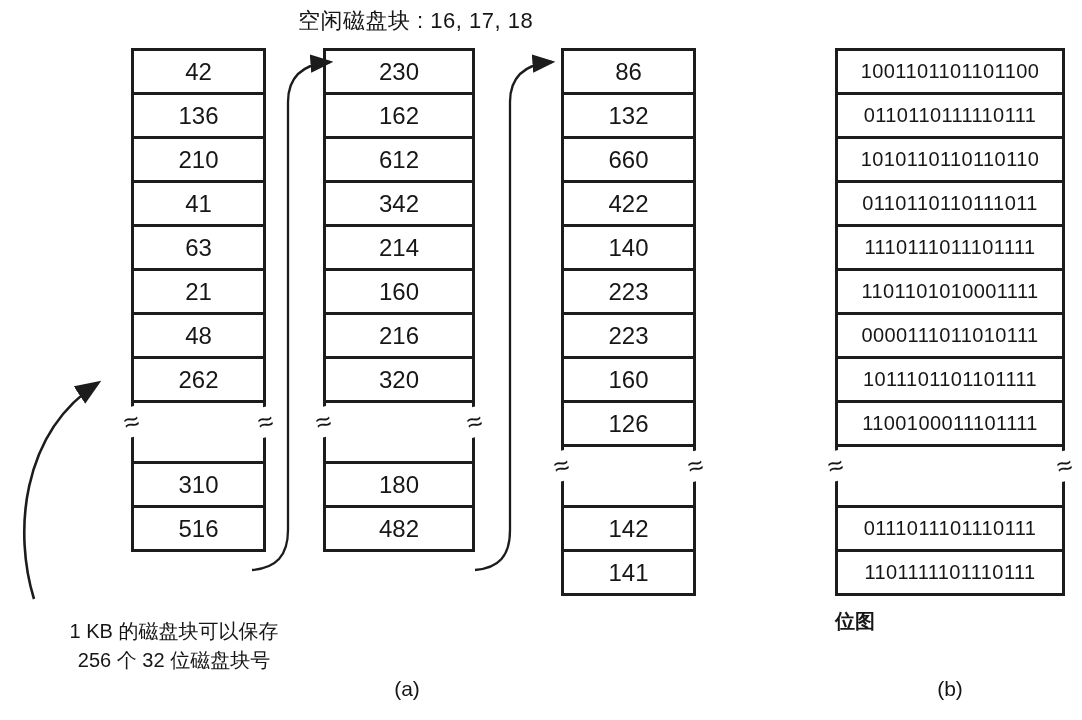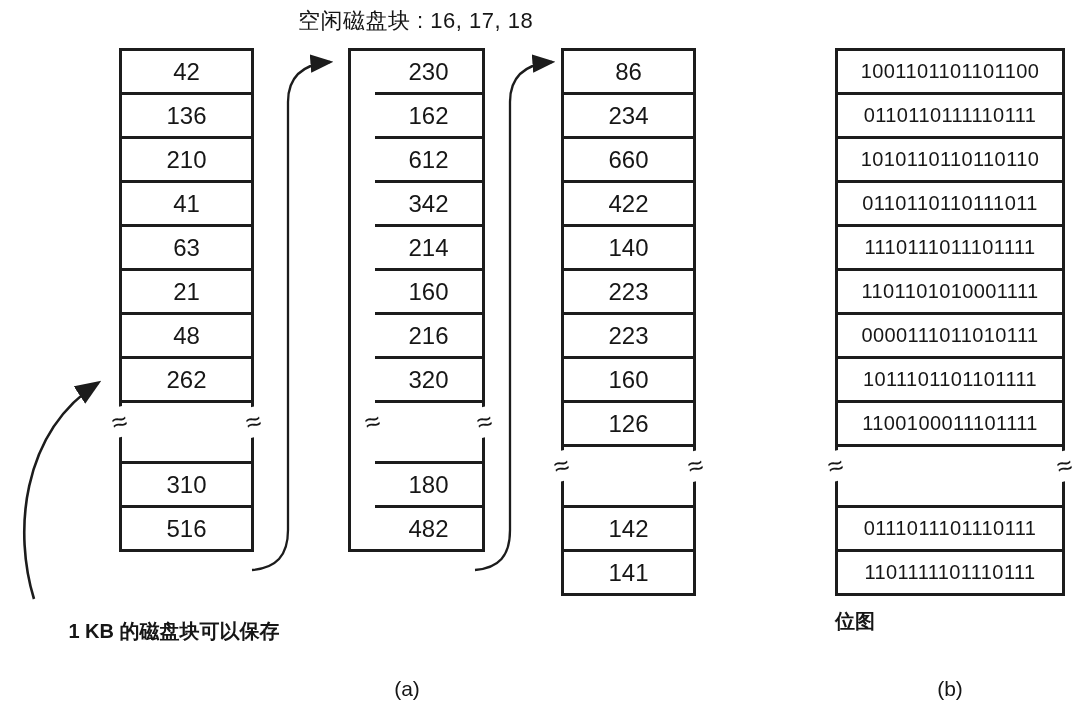--- a/index.html
+++ b/index.html
@@ -16,22 +16,22 @@
     position:absolute;left:288px;top:6px;
     font-size:22px;letter-spacing:.5px;
     white-space:nowrap;
   }
   .col{
     position:absolute;top:48px;
     border:3px solid #1c1c1c;
     background:#ffffff;
     box-sizing:border-box;
   }
-  .col-1{left:109px;width:135px;}
-  .col-2{left:338px;width:137px;padding-left:24px;}
+  .col-1{left:121px;width:135px;}
+  .col-2{left:313px;width:152px;}
   .col-3{left:551px;width:135px;}
   .col-4{left:825px;width:230px;}
   .cell{
     height:41px;line-height:41px;
     border-bottom:3px solid #1c1c1c;
     text-align:center;font-size:24px;
     overflow:hidden;white-space:nowrap;
   }
   .bitcell{letter-spacing:.4px;font-size:20px;}
   .cells:last-child .cell:last-child{border-bottom:none;}
@@ -45,21 +45,21 @@
     font-size:27px;line-height:30px;
     background:#ffffff;
     transform:rotate(-14deg);
     padding:0 2px;
   }
   .squig.l{left:-12px;}
   .squig.r{right:-12px;}
   svg.overlay{position:absolute;left:0;top:0;pointer-events:none;}
   .note{
     position:absolute;left:14px;top:617px;width:300px;
-    text-align:center;font-weight:bold;font-size:20px;line-height:29px;
+    text-align:center;font-weight:normal;font-size:20px;line-height:29px;
     white-space:nowrap;
   }
   .caption{position:absolute;text-align:center;font-size:21px;}
   .caption-a{left:329px;top:677px;width:136px;}
   .caption-b{left:825px;top:677px;width:230px;}
   .bitmap-label{
     position:absolute;left:825px;top:608px;width:230px;
     font-size:20px;font-weight:600;
   }
 </style>
@@ -108,21 +108,21 @@
     </div>
     <div class="cells">
         <div class="cell">180</div>
         <div class="cell">482</div>
       </div>
   </div>
 
   <div class="col col-3">
     <div class="cells">
         <div class="cell">86</div>
-        <div class="cell">234</div>
+        <div class="cell">132</div>
         <div class="cell">660</div>
         <div class="cell">422</div>
         <div class="cell">140</div>
         <div class="cell">223</div>
         <div class="cell">223</div>
         <div class="cell">160</div>
         <div class="cell">126</div>
       </div>
     <div class="break-row">
       <span class="squig l">≈</span>
@@ -162,19 +162,20 @@
         <path d="M0,0 L10,4 L0,8 Z" fill="#1c1c1c"></path>
       </marker>
     </defs>
     <path d="M 242 570 C 266 568 278 556 278 530 L 278 102 C 278 76 294 64 320 62" fill="none" stroke="#1c1c1c" stroke-width="2.3" marker-end="url(#ah)"></path>
     <path d="M 465 570 C 489 568 500 556 500 530 L 500 102 C 500 76 516 64 542 62" fill="none" stroke="#1c1c1c" stroke-width="2.3" marker-end="url(#ah)"></path>
     <path d="M 24 599 C 4 534 10 434 88 383" fill="none" stroke="#1c1c1c" stroke-width="2.6" marker-end="url(#ah)"></path>
   </svg>
 
   <div class="note">
     <div>1 KB 的磁盘块可以保存</div>
+    <div>256 个 32 位磁盘块号</div>
   </div>
 
   <div class="bitmap-label">位图</div>
   <div class="caption caption-a">(a)</div>
   <div class="caption caption-b">(b)</div>
 
 </div>
 
 </body></html>

